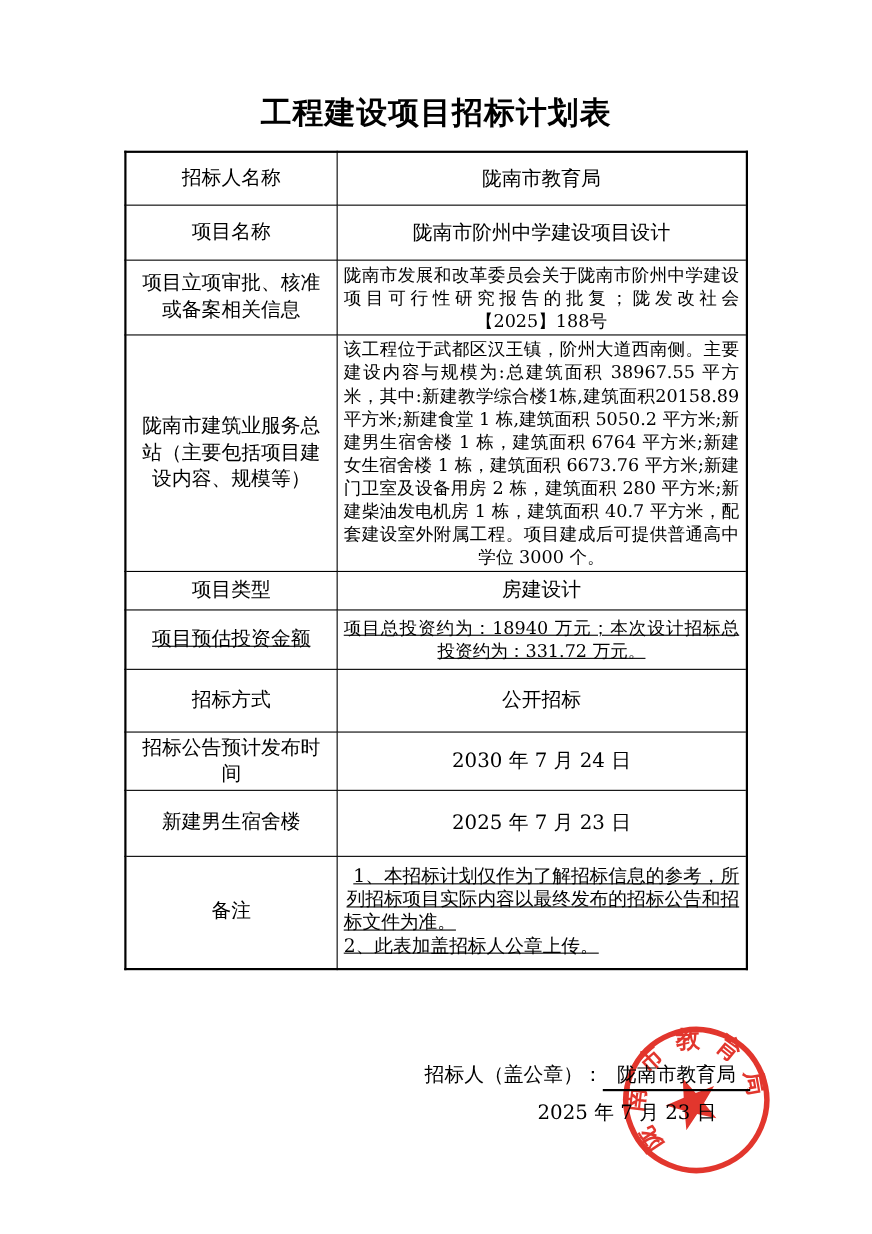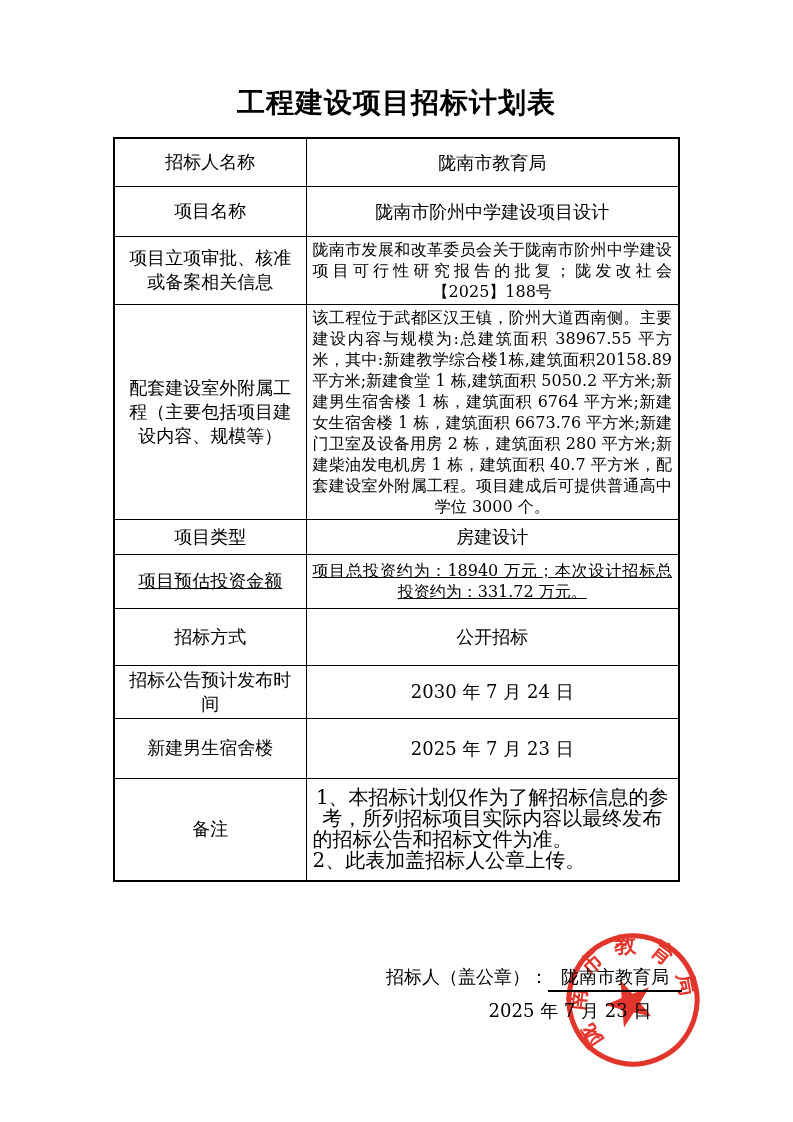--- a/index.html
+++ b/index.html
@@ -49,26 +49,27 @@
   }
   td.val-long {
     text-align: justify;
     text-align-last: center;
     font-size: 16px;
     line-height: 21px;
     padding: 2px 7px;
     margin-top: 20px;
   }
   td.val-note {
-    text-align: center;
+    text-align: right;
     text-align-last: left;
-    font-size: 20px;
+    font-size: 17px;
     line-height: 21px;
     white-space: pre-line;
     padding: 4px 8px;
+    text-decoration: underline;
   }
   tr.r1  { height: 48px; }
   tr.r2  { height: 50px; }
   tr.r3  { height: 48px; }
   tr.r4  { height: 59px; }
   tr.r5  { height: 195px; }
   tr.r6  { height: 35px; margin-left: 20px; }
   tr.r7  { height: 54px; text-decoration: underline; }
   tr.r8  { height: 38px; }
   tr.r9  { height: 57px; }
@@ -129,21 +130,21 @@
       </tr>
       <tr class="r2">
         <td class="lbl">项目名称</td>
         <td class="val">陇南市阶州中学建设项目设计</td>
       </tr>
       <tr class="r4">
         <td class="lbl">项目立项审批、核准或备案相关信息</td>
         <td class="val val-long">陇南市发展和改革委员会关于陇南市阶州中学建设项目可行性研究报告的批复；陇发改社会【2025】188号</td>
       </tr>
       <tr class="r5">
-        <td class="lbl">配套建设室外附属工程（主要包括项目建设内容、规模等）</td>
+        <td class="lbl">陇南市建筑业服务总站（主要包括项目建设内容、规模等）</td>
         <td class="val val-long">该工程位于武都区汉王镇，阶州大道西南侧。主要建设内容与规模为:总建筑面积 38967.55 平方米，其中:新建教学综合楼1栋,建筑面积20158.89平方米;新建食堂 1 栋,建筑面积 5050.2 平方米;新建男生宿舍楼 1 栋，建筑面积 6764 平方米;新建女生宿舍楼 1 栋，建筑面积 6673.76 平方米;新建门卫室及设备用房 2 栋，建筑面积 280 平方米;新建柴油发电机房 1 栋，建筑面积 40.7 平方米，配套建设室外附属工程。项目建成后可提供普通高中学位 3000 个。</td>
       </tr>
       <tr class="r6">
         <td class="lbl">项目类型</td>
         <td class="val">房建设计</td>
       </tr>
       <tr class="r7">
         <td class="lbl">项目预估投资金额</td>
         <td class="val val-long">项目总投资约为：18940 万元；本次设计招标总投资约为：331.72 万元。</td>
       </tr>

